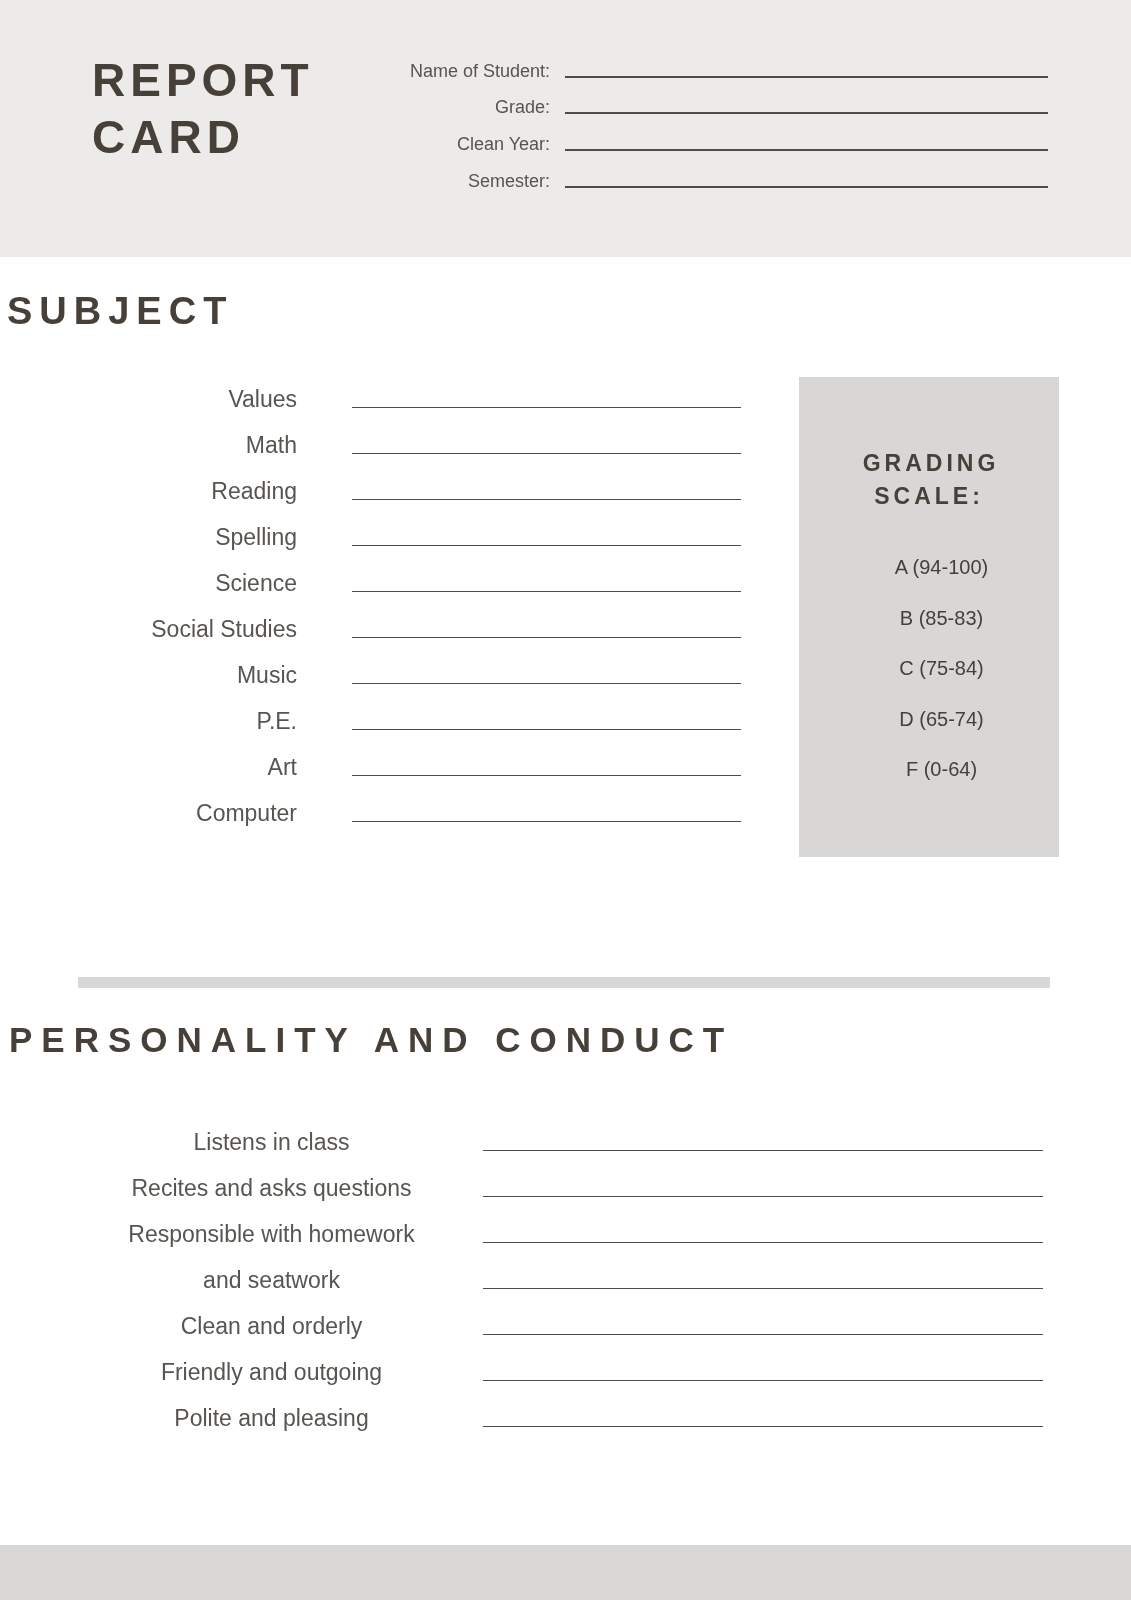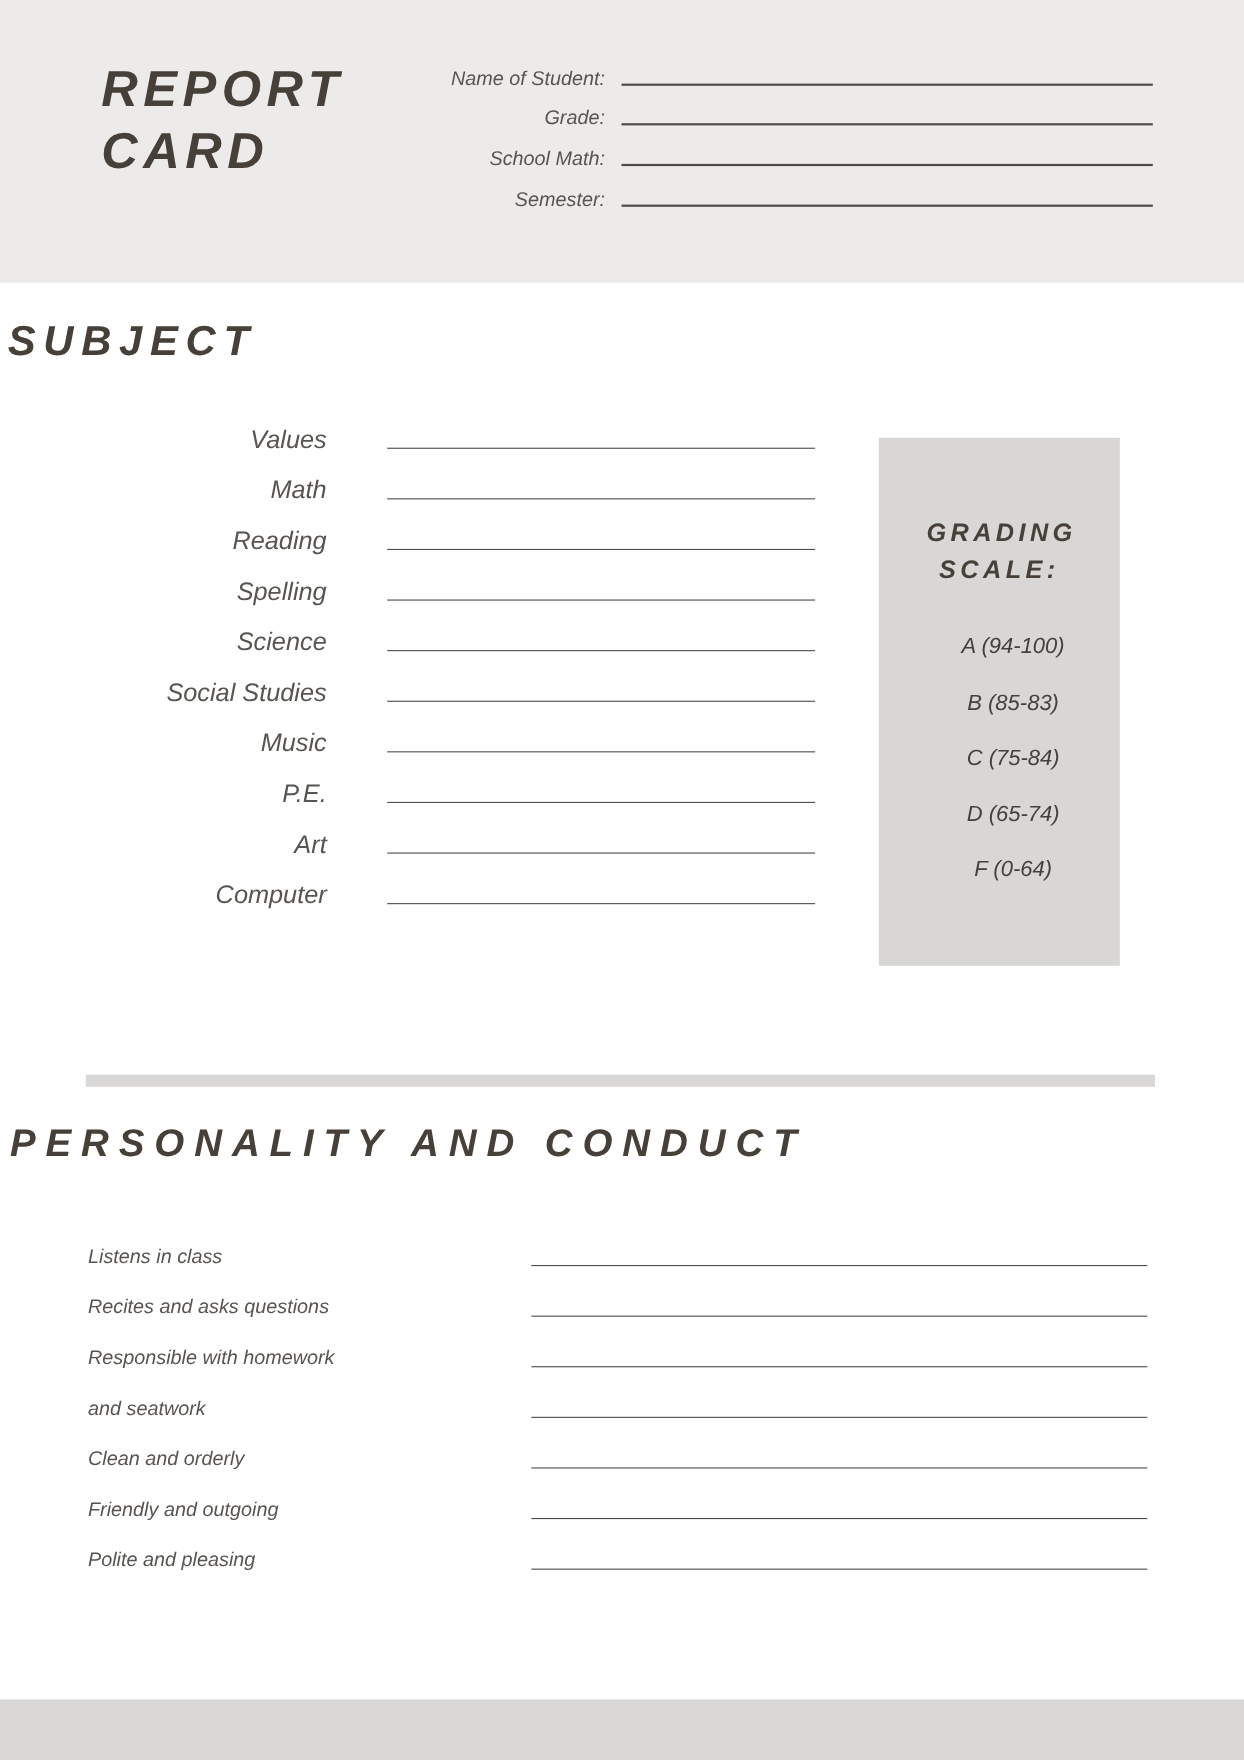--- a/index.html
+++ b/index.html
@@ -9,21 +9,21 @@
     --band:#D9D8D7;
     --title-text:#474038;
     --label-text:#585450;
     --line-color:#4E4B48;
   }
   *{margin:0;padding:0;box-sizing:border-box;}
   html,body{background:#fff;}
   body{font-family:"Liberation Sans","DejaVu Sans",sans-serif;}
   .page{
     position:relative;width:1131px;height:1600px;
-    background:var(--page-bg);overflow:hidden;font-style:italic;
+    background:var(--page-bg);overflow:hidden;
   }
 
   
   .header{
     position:absolute;left:0;top:0;width:100%;height:257px;
     background:var(--header-bg);
   }
   .title{
     position:absolute;left:92px;top:52px;
     display:flex;flex-direction:column;
@@ -62,21 +62,21 @@
   }
   .subject-row{display:flex;align-items:flex-end;height:46px;}
   .subject-row .row-label{
     width:217px;text-align:right;
     font-size:23px;line-height:30px;color:var(--label-text);
   }
   .subject-row .write-line{margin-left:55px;margin-bottom:6px;}
 
   
   .grading-box{
-    position:absolute;left:799px;top:398px;width:219px;height:480px;
+    position:absolute;left:799px;top:377px;width:260px;height:480px;
     background:var(--panel-bg);
   }
   .grading-heading{
     margin:70px 25px 0;text-align:center;
     font-size:23px;line-height:33px;font-weight:bold;
     letter-spacing:4px;text-indent:4px;color:var(--title-text);
   }
   .grading-list{
     margin-top:29px;list-style:none;text-align:center;padding-left:25px;
   }
@@ -90,22 +90,22 @@
     background:var(--band);
   }
 
   
   .personality-list{
     position:absolute;left:80px;top:1111px;width:963px;
     display:flex;flex-direction:column;
   }
   .personality-row{display:flex;align-items:flex-end;height:46px;}
   .personality-row .row-label{
-    width:383px;text-align:left;
-    font-size:18px;line-height:30px;color:var(--label-text);
+    width:383px;text-align:center;
+    font-size:23px;line-height:30px;color:var(--label-text);
   }
   .personality-row .write-line{margin-left:20px;margin-bottom:6px;}
 
   
   .bottom-band{
     position:absolute;left:0;bottom:0;width:100%;height:55px;
     background:var(--band);
   }
 </style>
 </head>
@@ -121,21 +121,21 @@
     <div class="header-fields">
       <div class="field-row">
         <span class="field-label">Name of Student:</span>
         <span class="write-line"></span>
       </div>
       <div class="field-row">
         <span class="field-label">Grade:</span>
         <span class="write-line"></span>
       </div>
       <div class="field-row">
-        <span class="field-label">School Math:</span>
+        <span class="field-label">Clean Year:</span>
         <span class="write-line"></span>
       </div>
       <div class="field-row">
         <span class="field-label">Semester:</span>
         <span class="write-line"></span>
       </div>
     </div>
   </header>
 
   <h2 class="section-heading subject-heading">SUBJECT</h2>

